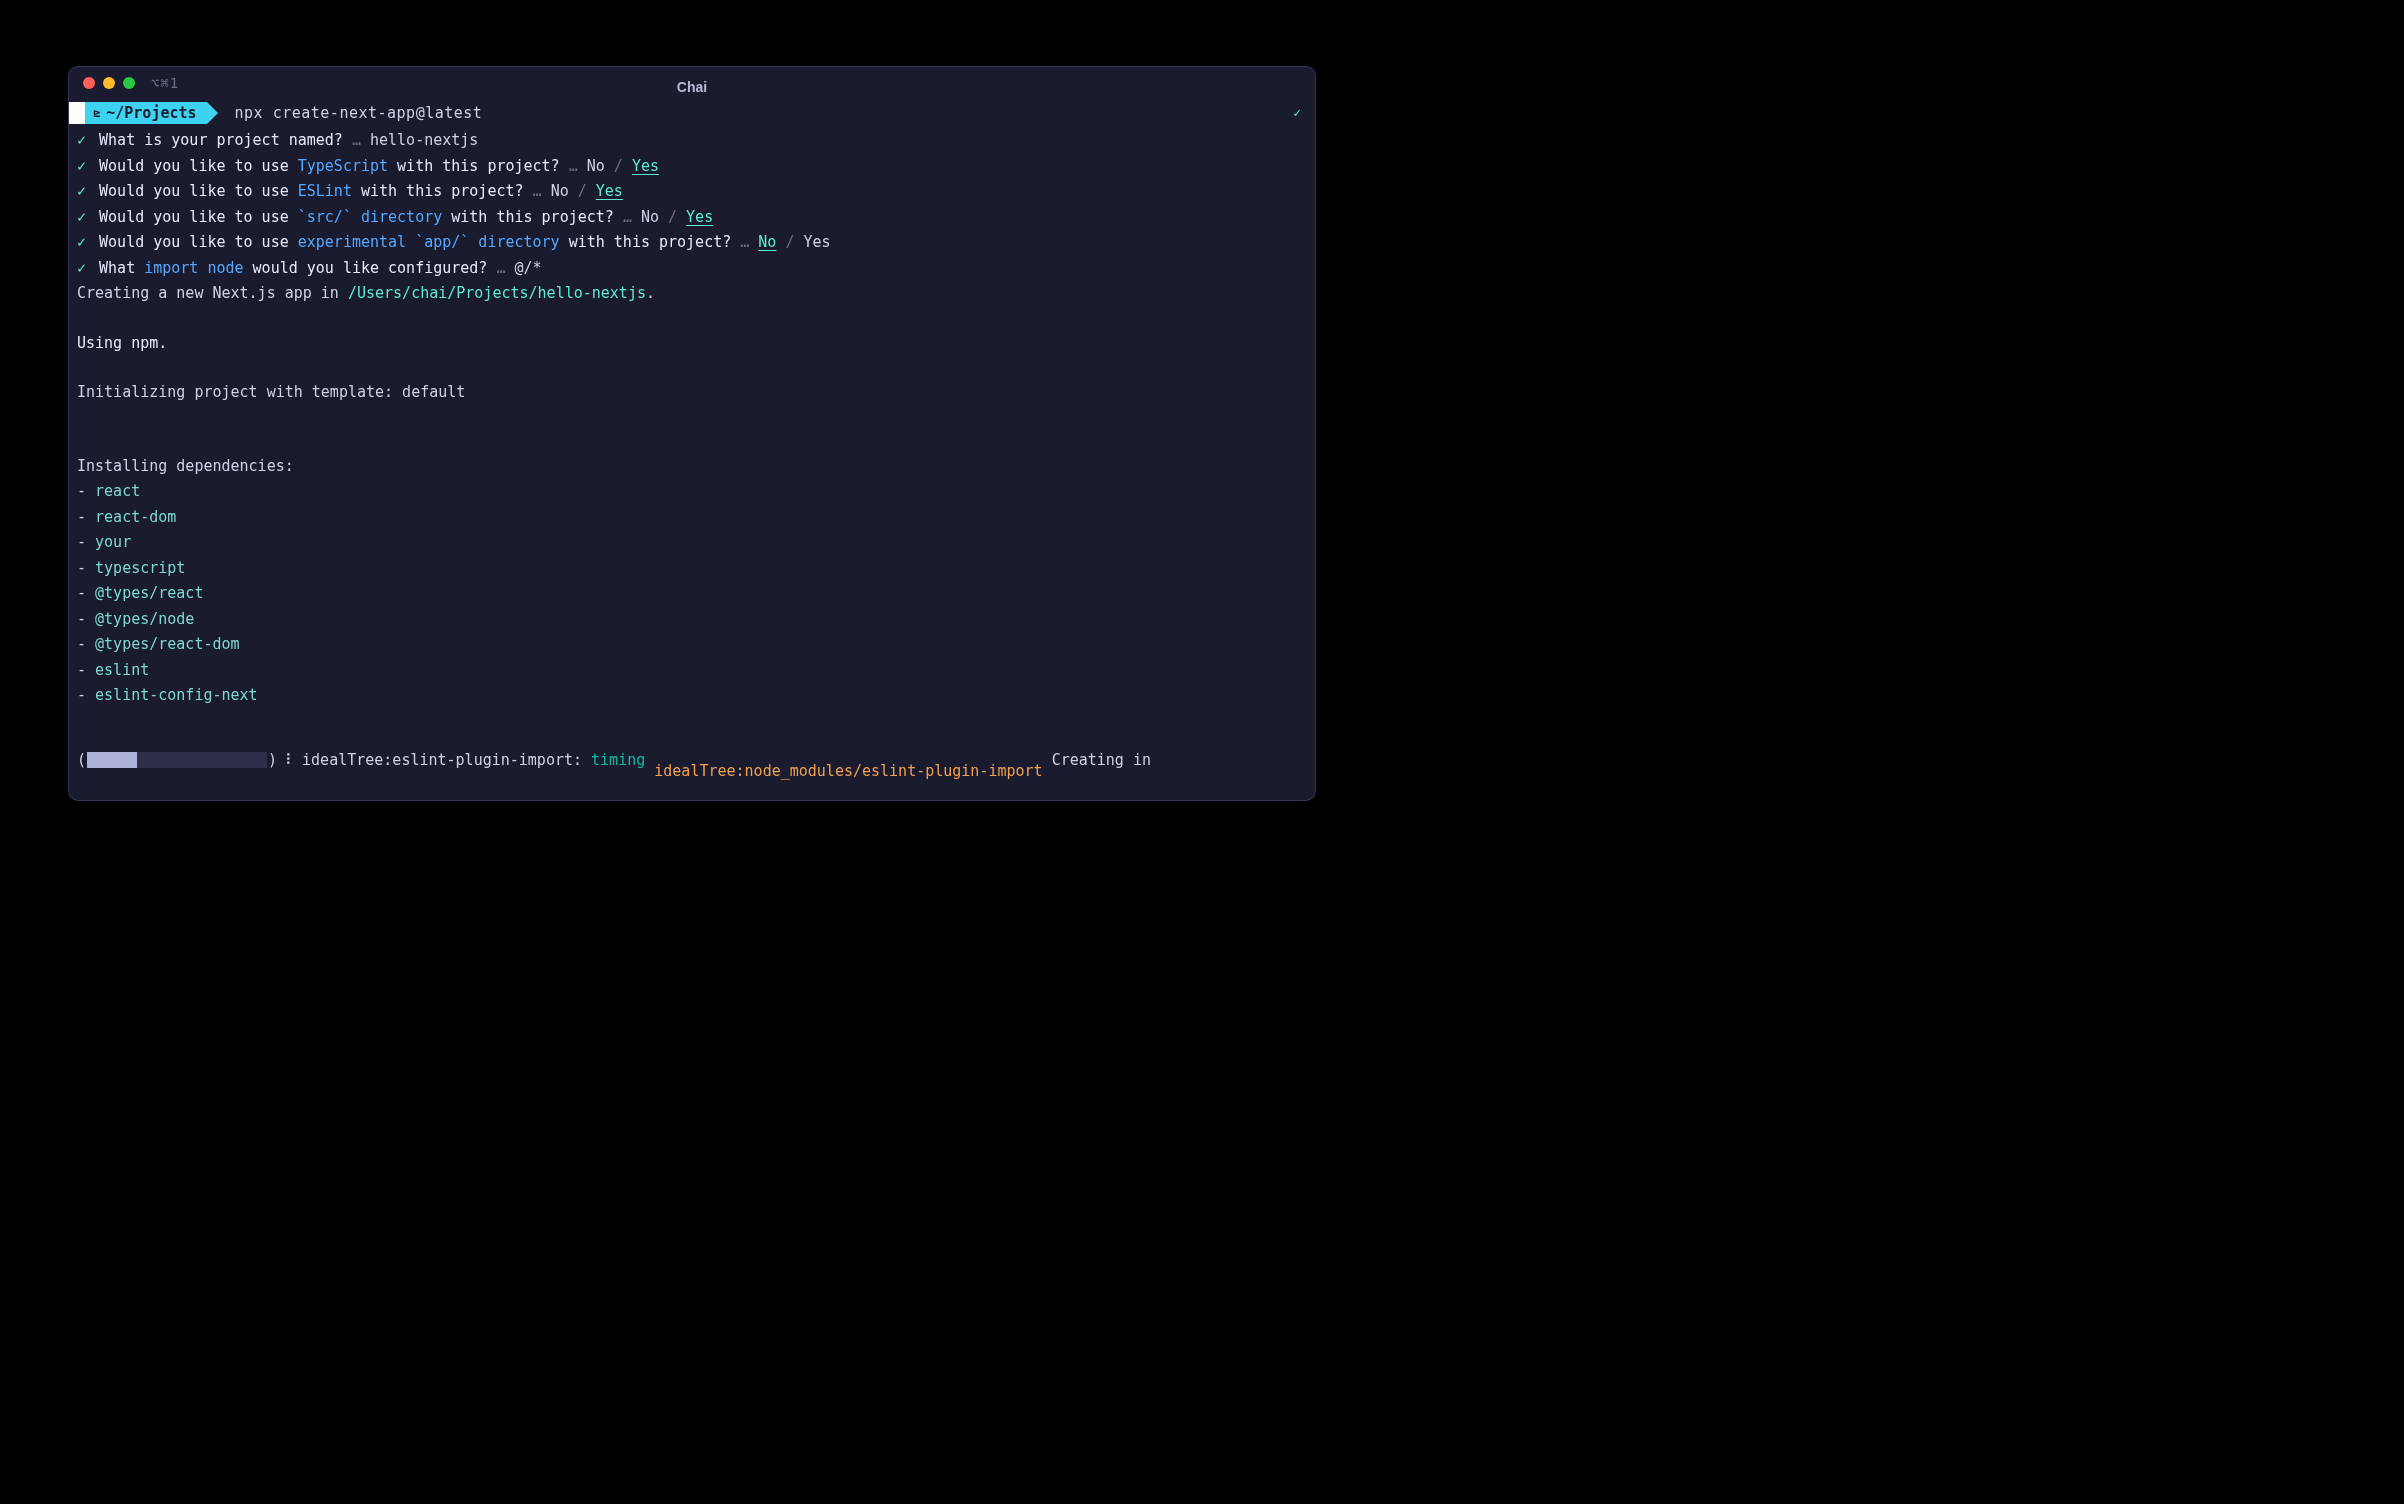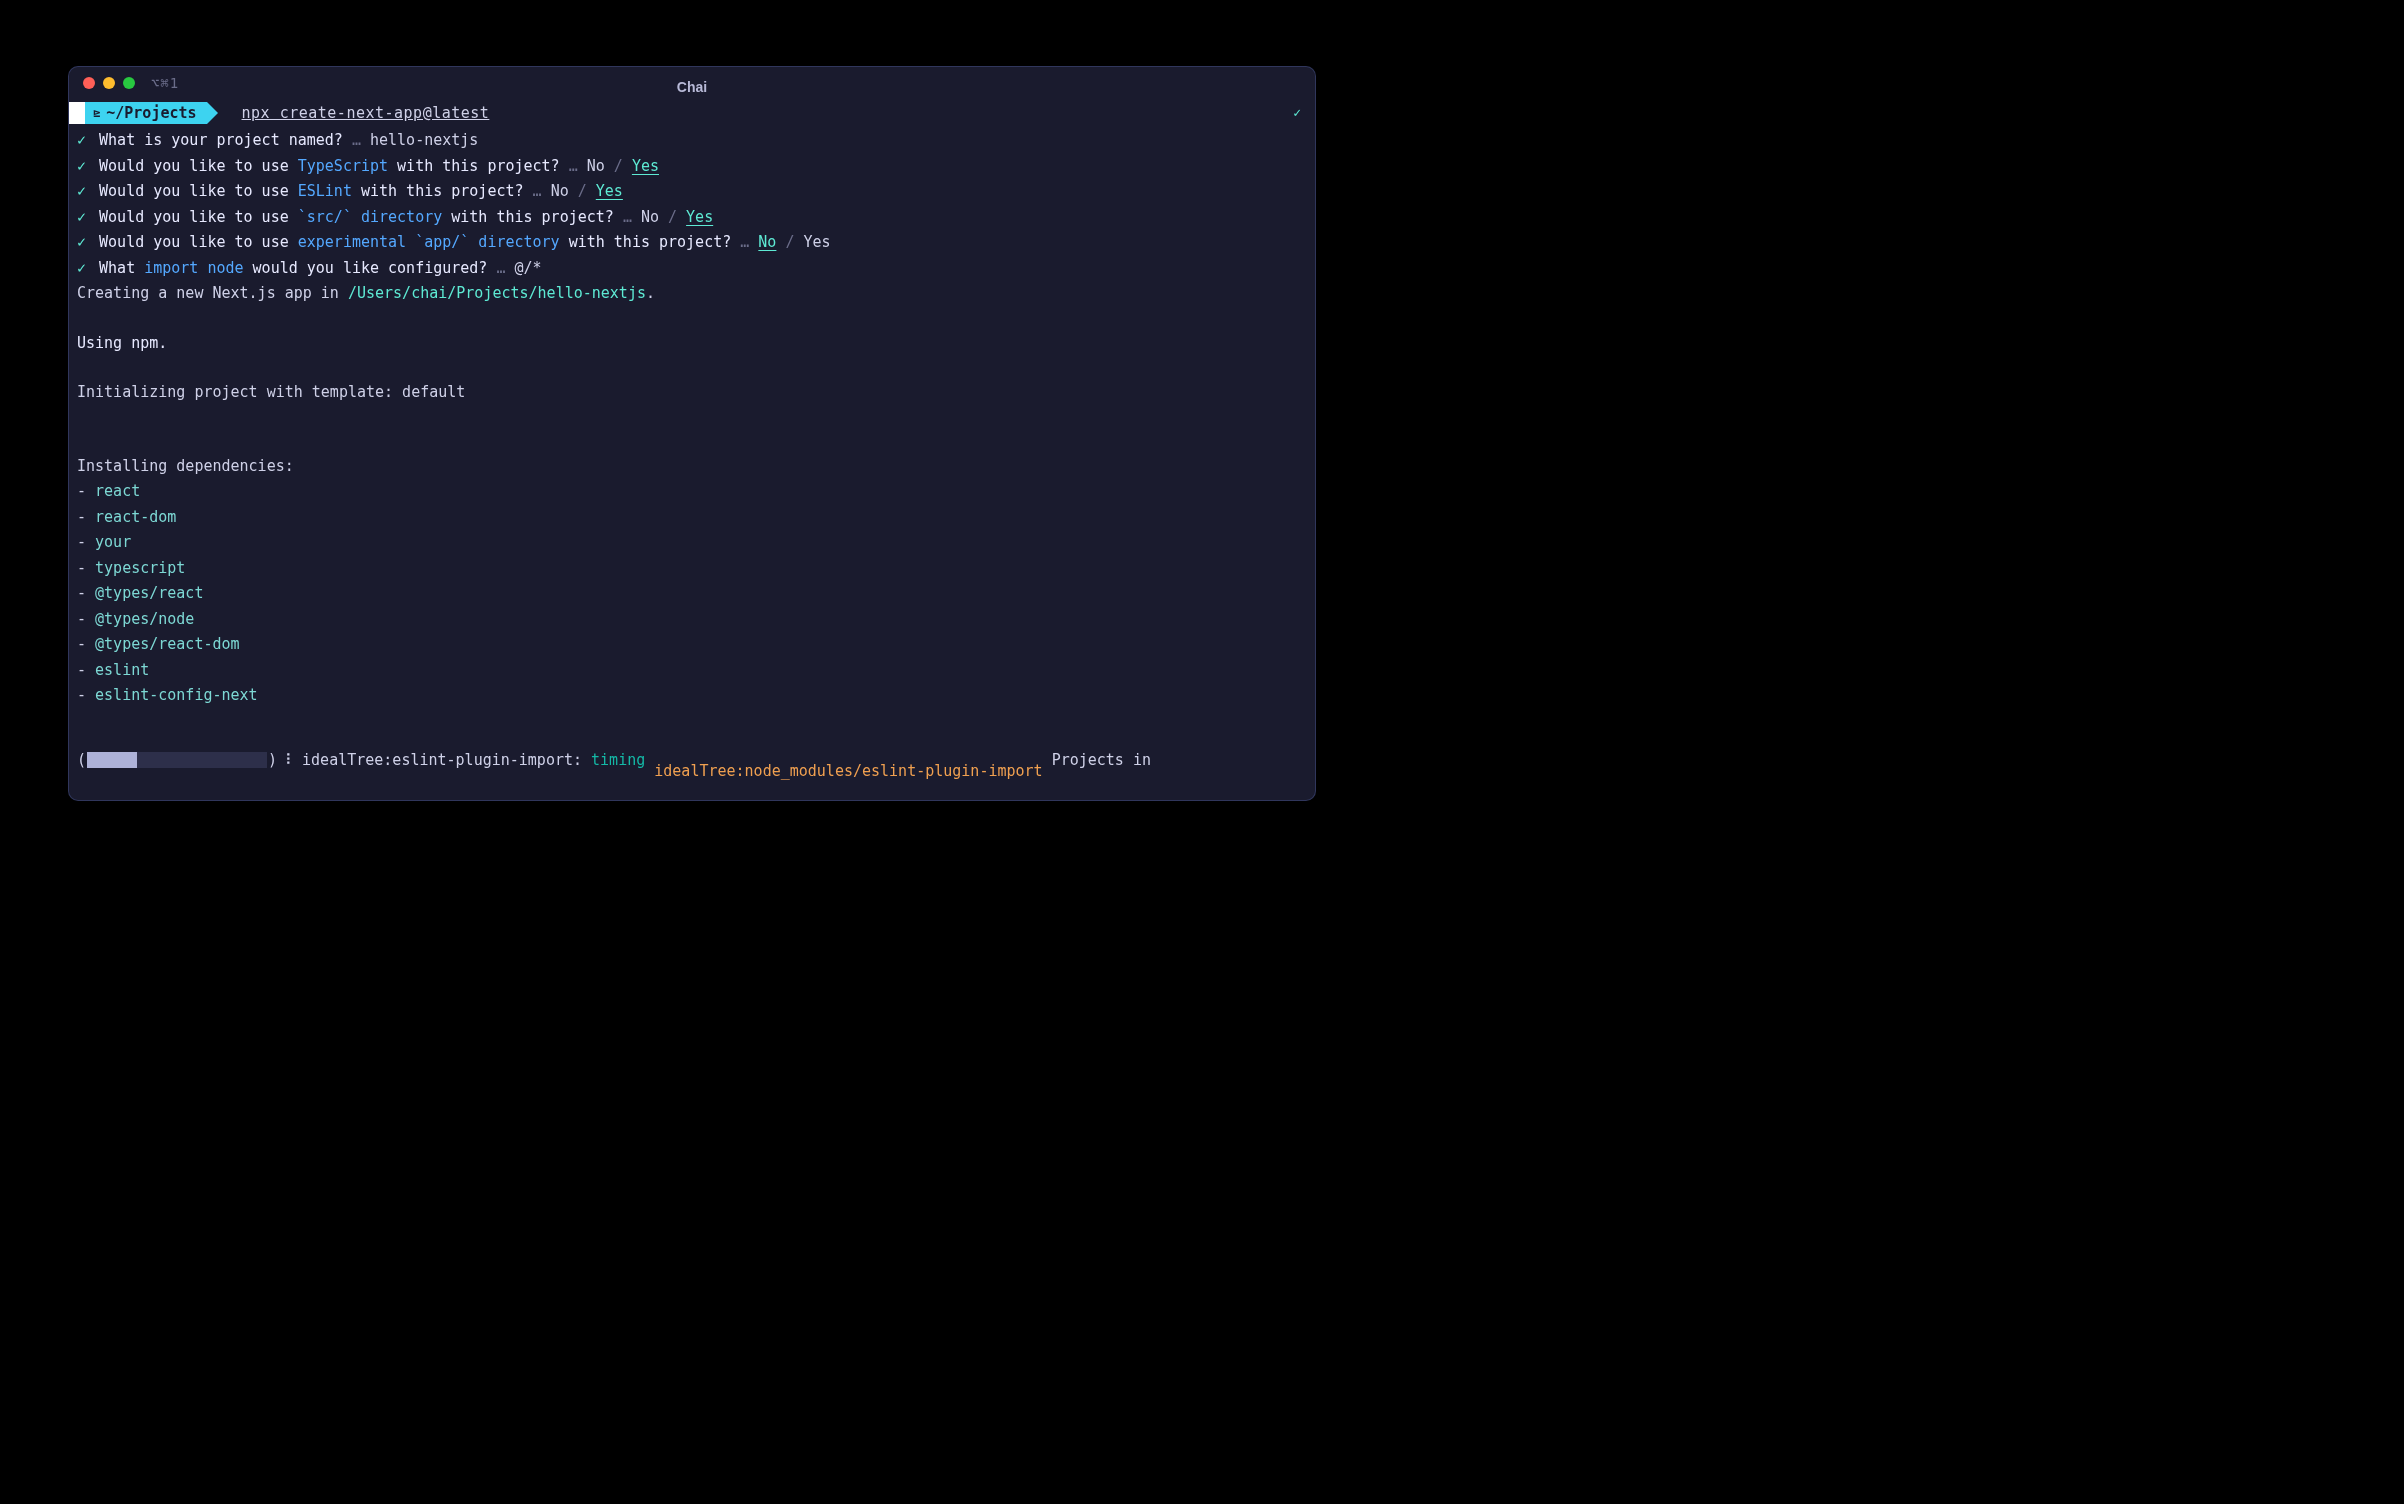--- a/index.html
+++ b/index.html
@@ -120,23 +120,22 @@
       border-left: 11px solid #3dd3f0;
     }
     
     .folder-icon {
       margin-right: 6px;
       font-size: 12px;
     }
     
     .command-text {
       color: #cfd1e8;
-      margin-left: 35px;
+      margin-left: 28px;
       letter-spacing: 0.5px;
-      text-decoration: underline;
     }
     
     .check-right {
       margin-left: auto;
       margin-right: 14px;
       color: #5eead4;
       font-size: 13px;
     }
     
     .output-line {
@@ -271,17 +270,17 @@
           </span>
           <span class="bracket">)</span>
       </span>
       <span class="spinner">⠇</span>
       <span>idealTree:eslint-plugin-import:</span>
       <span>&nbsp;</span>
       <span class="purple">timing</span>
       <span>&nbsp;</span>
       <span class="orange">idealTree:node_modules/eslint-plugin-import</span>
       <span>&nbsp;</span>
-      <span>Projects in</span>
+      <span>Creating in</span>
     </div>
 
   </div>
 </div>
 
 </body></html>

